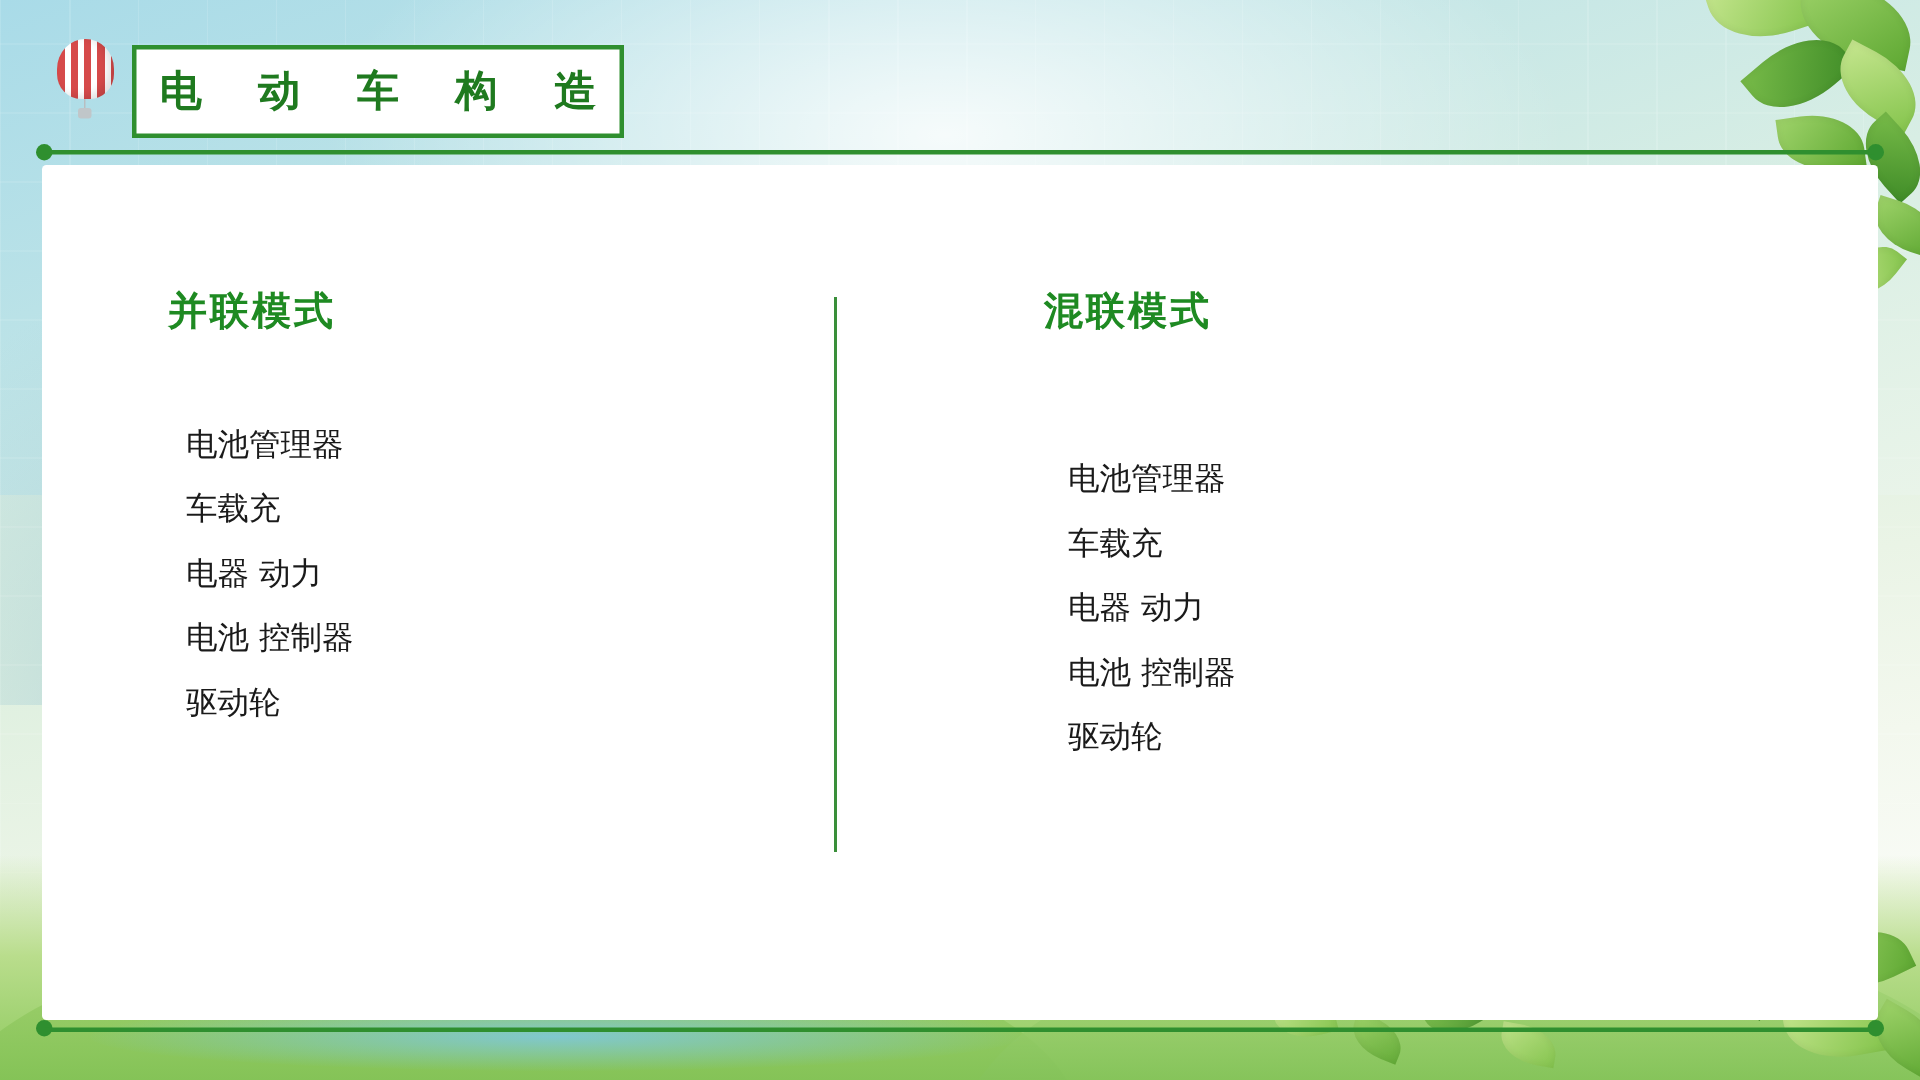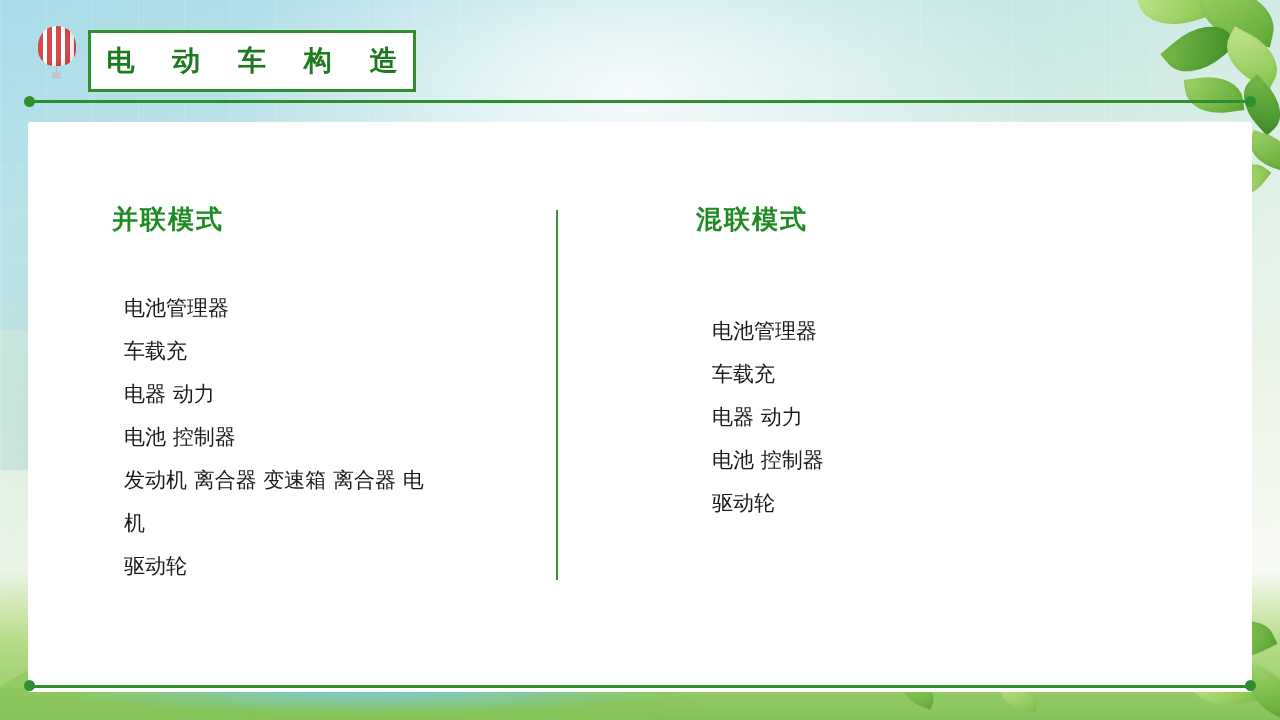--- a/index.html
+++ b/index.html
@@ -170,21 +170,21 @@
   .bottom-line {
     position: absolute;
     left: 30px; top: 685px;
     width: 1220px; height: 3px;
     background: #2f8f2f;
   }
 
   
   .card {
     position: absolute;
-    left: 28px; top: 122px;
+    left: 28px; top: 110px;
     width: 1224px; height: 570px;
     background: #ffffff;
     border-radius: 3px;
   }
 
   .columns {
     position: absolute;
     left: 0; top: 0;
     width: 1224px; height: 570px;
   }
@@ -290,21 +290,20 @@
   <div class="card">
     <div class="columns">
 
       <div class="col col-left">
         <div class="col-title">并联模式</div>
         <div class="items">
           <div class="item">电池管理器</div>
           <div class="item">车载充</div>
           <div class="item">电器 动力</div>
           <div class="item">电池 控制器</div>
-          <div class="item">发动机 离合器 变速箱 离合器 电机</div>
           <div class="item">驱动轮</div>
         </div>
       </div>
 
       <div class="vrule"></div>
 
       <div class="col col-right">
         <div class="col-title">混联模式</div>
         <div class="items">
           <div class="item">电池管理器</div>

